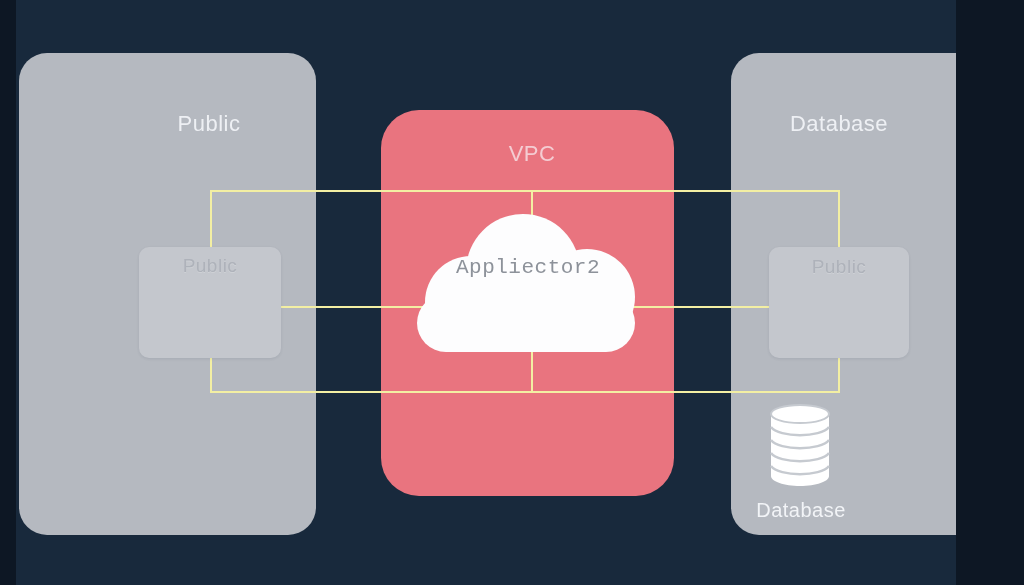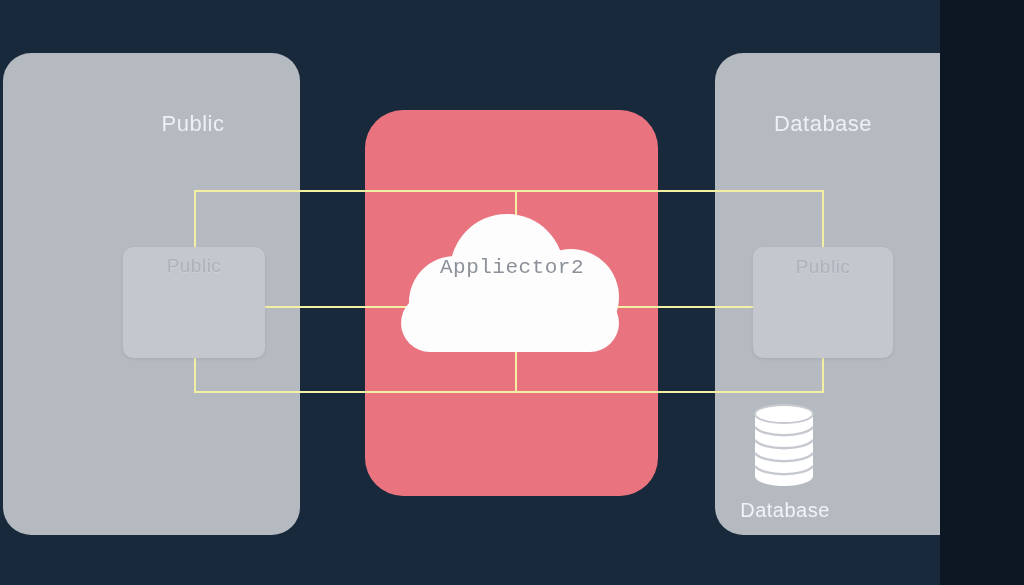--- a/index.html
+++ b/index.html
@@ -7,20 +7,21 @@
     padding: 0;
     background: #0d1724;
     font-family: "Liberation Sans", "DejaVu Sans", sans-serif;
   }
   .stage {
     position: relative;
     width: 940px;
     height: 585px;
     background: #18293c;
     overflow: hidden;
+    margin-left: 16px;
   }
   .panel {
     position: absolute;
     background: #b5b9c0;
     border-radius: 28px;
   }
   .panel-left  { left: 3px;   top: 53px; width: 297px; height: 482px; }
   .panel-right { left: 715px; top: 53px; width: 305px; height: 482px; }
   .vpc-box {
     position: absolute;
@@ -110,20 +111,21 @@
       <ellipse cx="33" cy="11" rx="29" ry="9" fill="#ffffff" stroke="#c6cad0" stroke-width="2"></ellipse>
       <path d="M4 24 C12 35 54 35 62 24" fill="none" stroke="#c6cad0" stroke-width="2.4"></path>
       <path d="M4 37 C12 48 54 48 62 37" fill="none" stroke="#c6cad0" stroke-width="2.4"></path>
       <path d="M4 50 C12 61 54 61 62 50" fill="none" stroke="#c6cad0" stroke-width="2.4"></path>
       <path d="M4 63 C12 74 54 74 62 63" fill="none" stroke="#c6cad0" stroke-width="2.4"></path>
     </svg>
   </div>
 
   <div class="label panel-title" style="left:93px; top:111px; width:200px;">Public</div>
 
+  <div class="label vpc-title" style="left:416px; top:141px; width:200px;">VPC</div>
 
   <div class="label panel-title" style="left:723px; top:111px; width:200px;">Database</div>
 
   <div class="label cloud-label" style="left:412px; top:256px; width:200px;">Appliector2</div>
 
   <div class="label subnet-label" style="left:123px; top:255px; width:142px;">Public</div>
 
   <div class="label subnet-label" style="left:753px; top:256px; width:140px;">Public</div>
 
   <div class="label db-label" style="left:705px; top:499px; width:160px;">Database</div>

